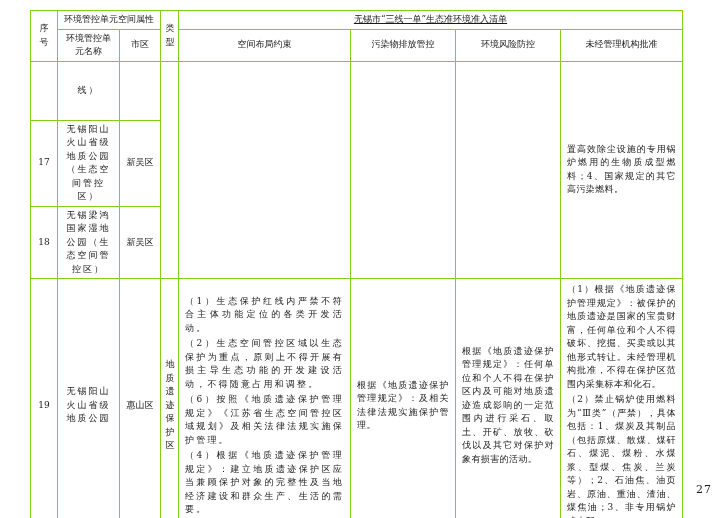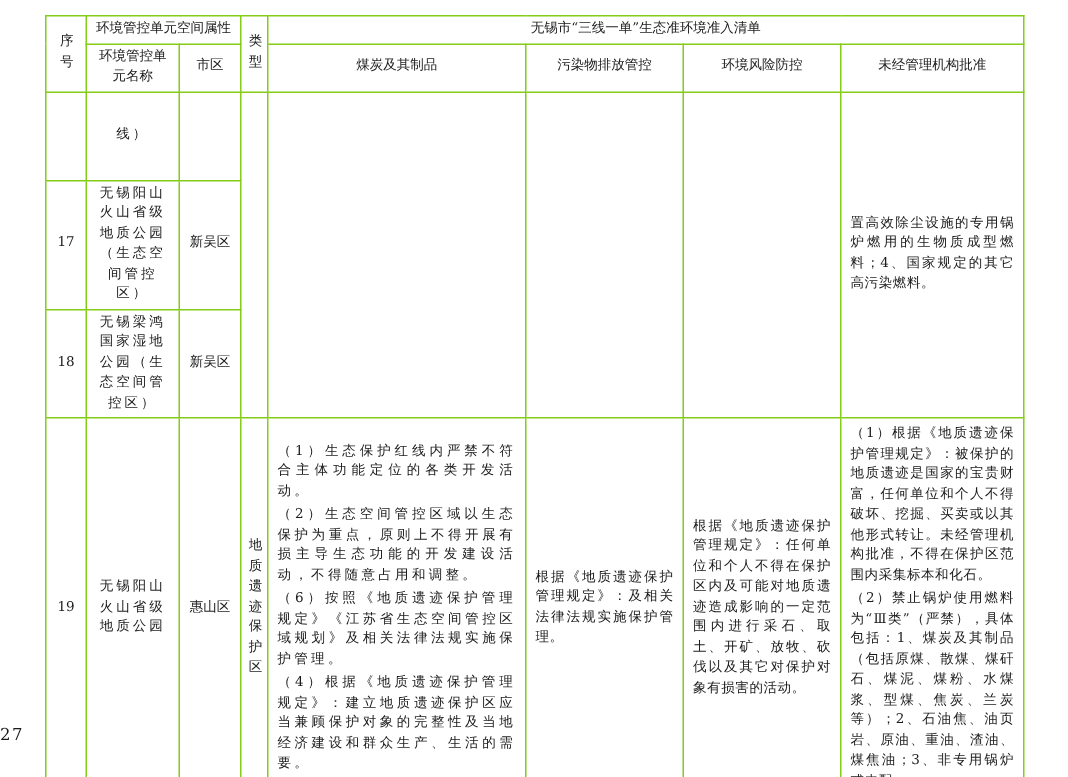--- a/index.html
+++ b/index.html
@@ -26,27 +26,27 @@
     border: 1px solid #84cc16;
     font-size: 9px;
     line-height: 1.5;
     padding: 2px 4px;
     vertical-align: middle;
     text-align: center;
     overflow: hidden;
     font-weight: normal;
   }
   th.hd { font-weight: bold; font-size: 9.5px; line-height: 1.35; }
-  th.hd-title { text-align: left; padding-left: 6px; }
+  th.hd-title { text-align: left; padding-left: 6px; text-decoration: underline; }
   .cjk-narrow {
     width: 1.1em;
     margin: 0 auto;
     word-break: break-all;
     line-height: 1.5;
-    text-align: right;
+    text-align: center;
   }
   td.name-cell {
     text-align: justify;
     text-justify: inter-character;
     letter-spacing: 2px;
     padding: 3px 5px;
   }
   td.top { vertical-align: top; }
   td.body-cell {
     text-align: justify;
@@ -54,21 +54,21 @@
     padding: 3px 5px;
     letter-spacing: 0.4px;
   }
   td.sp-cell { letter-spacing: 2.2px; line-height: 1.6; }
   p.para { margin: 2px; text-align: justify; text-justify: inter-character; }
   .pageno {
     position: absolute;
     top: 483px;
     left: 0;
     width: 100%;
-    text-align: left;
+    text-align: right;
     font-size: 11px;
     letter-spacing: 1px;
   }
 </style>
 </head>
 <body>
 
 <div class="page">
   <table class="doc-table">
     <colgroup>
@@ -88,21 +88,21 @@
         </th>
         <th class="hd" colspan="2">环境管控单元空间属性</th>
         <th class="hd" rowspan="2">
           <div class="cjk-narrow">类型</div>
         </th>
         <th class="hd hd-title" colspan="4">无锡市“三线一单”生态准环境准入清单</th>
       </tr>
       <tr style="height:27px">
         <th class="hd">环境管控单元名称</th>
         <th class="hd">市区</th>
-        <th class="hd">煤炭及其制品</th>
+        <th class="hd">空间布局约束</th>
         <th class="hd">污染物排放管控</th>
         <th class="hd">环境风险防控</th>
         <th class="hd">未经管理机构批准</th>
       </tr>
 
       <tr style="height:59px">
         <td></td>
         <td class="name-cell top">线）</td>
         <td></td>
         <td rowspan="3"></td>

